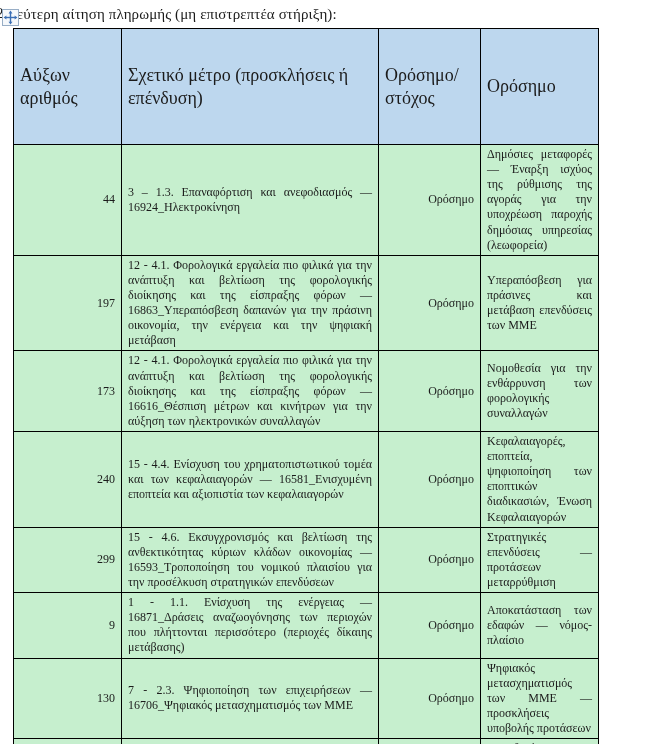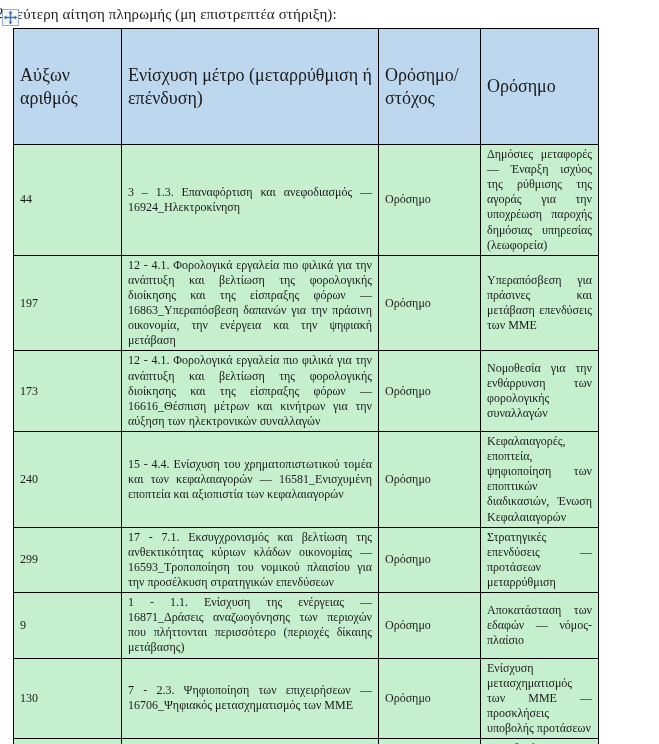--- a/index.html
+++ b/index.html
@@ -62,21 +62,21 @@
     vertical-align: middle;
     padding: 2px 6px;
     overflow: hidden;
   }
   .doc-table th {
     background: #bdd7ee;
     font-weight: normal;
     text-align: left;
     font-size: 18px;
   }
-  .doc-table td { background: #c6efce; }
+  .doc-table td { background: #c6efce; text-align: right; }
   td.cell-measure, td.cell-name { text-align: justify; text-justify: inter-word; }
 
   tr.rh-header { height: 116px; }
   tr.rh-0 { height: 98px; }
   tr.rh-1 { height: 76px; }
   tr.rh-2 { height: 78px; }
   tr.rh-3 { height: 78px; }
   tr.rh-4 { height: 62px; }
   tr.rh-5 { height: 45px; }
   tr.rh-6 { height: 61px; }
@@ -109,21 +109,21 @@
   <table class="doc-table">
     <colgroup>
       <col class="c1">
         <col class="c2">
         <col class="c3">
         <col class="c4">
     </colgroup>
     <thead>
       <tr class="rh-header">
         <th>Αύξων αριθμός</th>
-        <th>Ενίσχυση μέτρο (μεταρρύθμιση ή επένδυση)</th>
+        <th>Σχετικό μέτρο (προσκλήσεις ή επένδυση)</th>
         <th>Ορόσημο/στόχος</th>
         <th>Ορόσημο</th>
       </tr>
     </thead>
     <tbody>
       <tr class="rh-0">
         <td class="cell-serial">44</td>
         <td class="cell-measure">3 – 1.3. Επαναφόρτιση και ανεφοδιασμός — 16924_Ηλεκτροκίνηση</td>
         <td class="cell-type">Ορόσημο</td>
         <td class="cell-name">Δημόσιες μεταφορές — Έναρξη ισχύος της ρύθμισης της αγοράς για την υποχρέωση παροχής δημόσιας υπηρεσίας (λεωφορεία)</td>
@@ -141,35 +141,35 @@
         <td class="cell-name">Νομοθεσία για την ενθάρρυνση των φορολογικής συναλλαγών</td>
       </tr>
       <tr class="rh-3">
         <td class="cell-serial">240</td>
         <td class="cell-measure">15 - 4.4. Ενίσχυση του χρηματοπιστωτικού τομέα και των κεφαλαιαγορών — 16581_Ενισχυμένη εποπτεία και αξιοπιστία των κεφαλαιαγορών</td>
         <td class="cell-type">Ορόσημο</td>
         <td class="cell-name">Κεφαλαιαγορές, εποπτεία, ψηφιοποίηση των εποπτικών διαδικασιών, Ένωση Κεφαλαιαγορών</td>
       </tr>
       <tr class="rh-4">
         <td class="cell-serial">299</td>
-        <td class="cell-measure">17 - 7.1. Εκσυγχρονισμός και βελτίωση της ανθεκτικότητας κύριων κλάδων οικονομίας — 16593_Τροποποίηση του νομικού πλαισίου για την προσέλκυση στρατηγικών επενδύσεων</td>
+        <td class="cell-measure">15 - 4.6. Εκσυγχρονισμός και βελτίωση της ανθεκτικότητας κύριων κλάδων οικονομίας — 16593_Τροποποίηση του νομικού πλαισίου για την προσέλκυση στρατηγικών επενδύσεων</td>
         <td class="cell-type">Ορόσημο</td>
         <td class="cell-name">Στρατηγικές επενδύσεις — προτάσεων μεταρρύθμιση</td>
       </tr>
       <tr class="rh-5">
         <td class="cell-serial">9</td>
         <td class="cell-measure">1 - 1.1. Ενίσχυση της ενέργειας — 16871_Δράσεις αναζωογόνησης των περιοχών που πλήττονται περισσότερο (περιοχές δίκαιης μετάβασης)</td>
         <td class="cell-type">Ορόσημο</td>
         <td class="cell-name">Αποκατάσταση των εδαφών — νόμος-πλαίσιο</td>
       </tr>
       <tr class="rh-6">
         <td class="cell-serial">130</td>
         <td class="cell-measure">7 - 2.3. Ψηφιοποίηση των επιχειρήσεων — 16706_Ψηφιακός μετασχηματισμός των ΜΜΕ</td>
         <td class="cell-type">Ορόσημο</td>
-        <td class="cell-name">Ενίσχυση μετασχηματισμός των ΜΜΕ — προσκλήσεις υποβολής προτάσεων</td>
+        <td class="cell-name">Ψηφιακός μετασχηματισμός των ΜΜΕ — προσκλήσεις υποβολής προτάσεων</td>
       </tr>
       <tr class="rh-7">
         <td class="cell-serial">174</td>
         <td class="cell-measure">11 - 3.4. Αύξηση της πρόσβασης σε αποτελεσματικές και χωρίς αποκλεισμούς κοινωνικές πολιτικές — 16904_Αναπηρία</td>
         <td class="cell-type">Ορόσημο</td>
         <td class="cell-name">Νομοθεσία για την παροχή προσωπικής βοήθειας σε άτομα με αναπηρία και ανάπτυξη της πρώτης φάσης του πιλοτικού προγράμματος</td>
       </tr>
 
     </tbody>
   </table>

